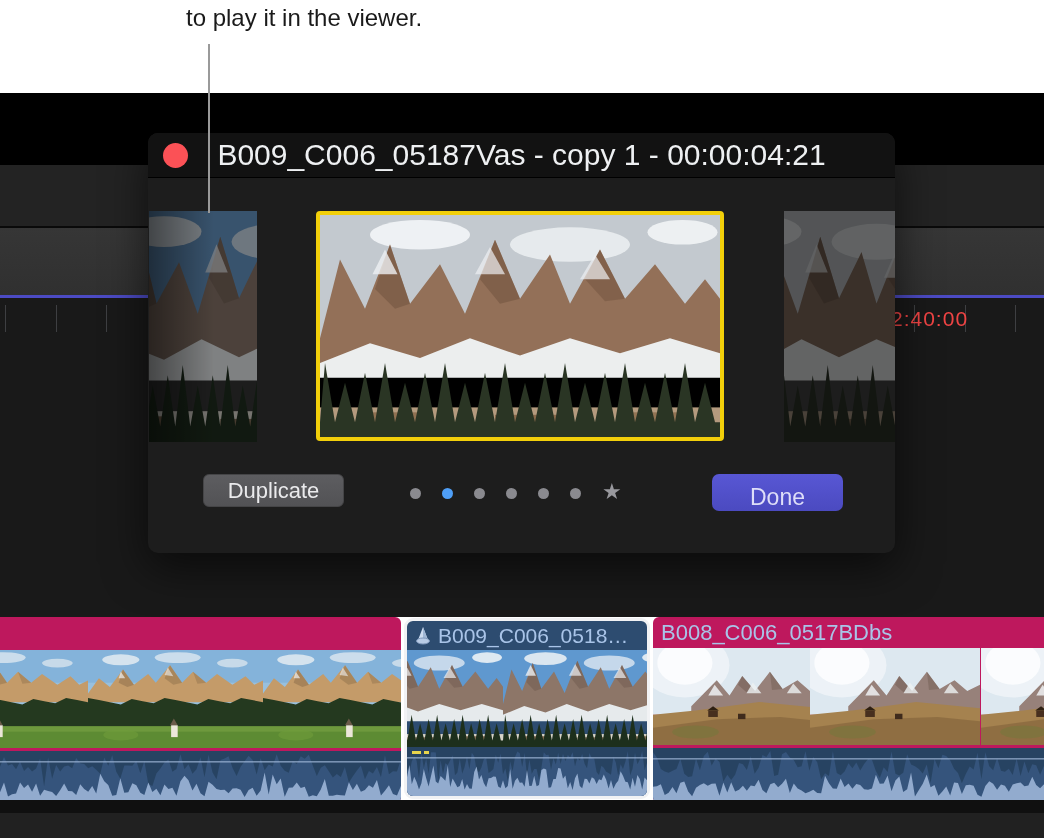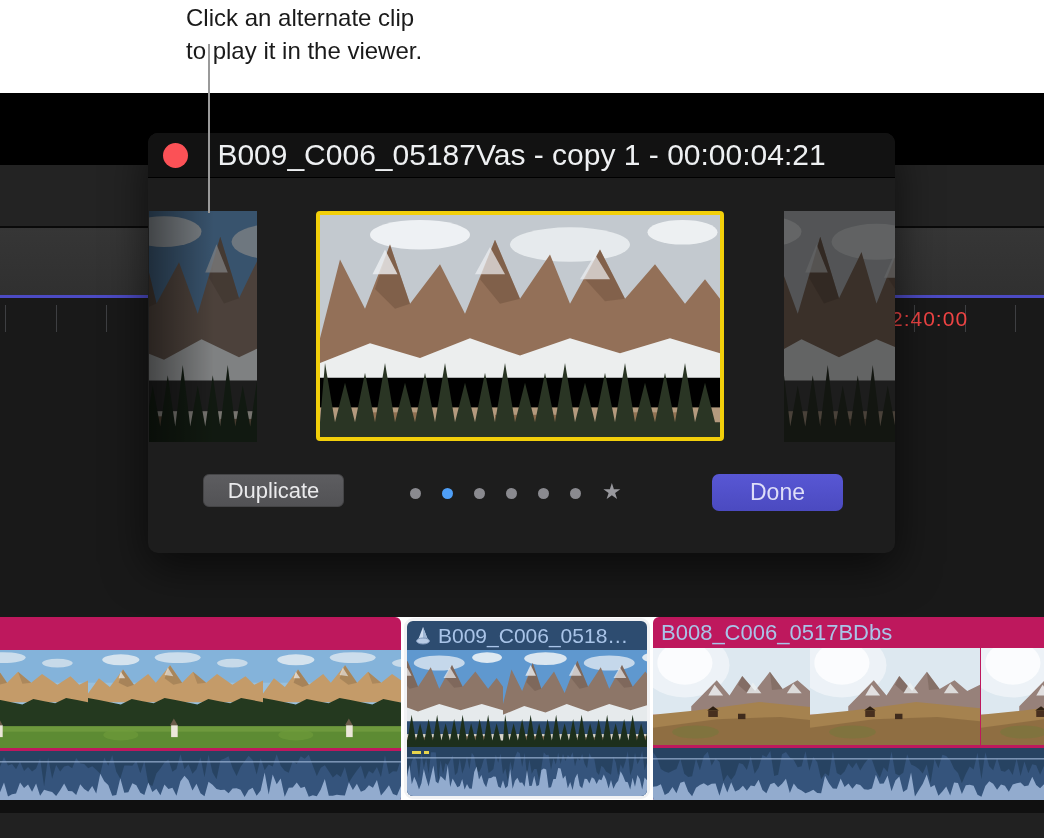--- a/index.html
+++ b/index.html
@@ -38,21 +38,21 @@
 
   #pick-thumb{left:168px;top:78px;width:400px;height:222px;border:4px solid #f2cf0a;
               border-radius:4px;overflow:hidden;background:#000;}
   #pick-thumb .scene{position:absolute;inset:0;}
 
   #duplicate-btn{left:55px;top:341px;width:141px;height:33px;border-radius:6px;
       background:linear-gradient(#5d5d60,#525255);color:#eaeaec;font-size:22px;
       display:flex;align-items:center;justify-content:center;border:1px solid #454547;box-sizing:border-box;}
   #done-btn{left:564px;top:341px;width:131px;height:37px;border-radius:7px;
       background:linear-gradient(#5857d4,#4b4ac0);color:#dedef8;font-size:23px;
-      display:flex;align-items:center;justify-content:center;}
+      display:flex;align-items:flex-end;justify-content:center;}
   #pager{left:262px;top:348px;width:220px;height:24px;display:flex;align-items:center;gap:21px;}
   .pager-dot{width:11px;height:11px;border-radius:50%;background:#8a8a8f;flex:0 0 auto;}
   .pager-dot.active{background:#4f9ff7;}
   #pager-star{color:#98989d;font-size:22px;line-height:22px;flex:0 0 auto;transform:translateY(-1px);}
 
   
   .clip{top:617px;height:186px;background:#be185d;overflow:hidden;}
   #clip-left{left:0;width:401px;border-radius:0 6px 6px 0;}
   #clip-right{left:653px;width:391px;border-radius:6px 0 0 6px;}
   #clip-mid{left:404px;top:618px;width:246px;height:181px;border:3px solid #f1f2f4;
@@ -110,21 +110,20 @@
       <div class="tick" style="left: 762.5px;"></div>
       <div class="tick" style="left: 813px;"></div>
       <div class="tick" style="left: 863.5px;"></div>
       <div class="tick" style="left: 914px;"></div>
       <div class="tick" style="left: 964.5px;"></div>
       <div class="tick" style="left: 1015px;"></div>
     </div>
   <div class="abs" id="ruler-label">2:40:00</div>
 
   <div class="abs" id="callout">
-    <div>Click an alternate clip</div>
     <div>to play it in the viewer.</div>
   </div>
   <div class="abs" id="callout-line"></div>
 
   <div class="abs clip" id="clip-left">
     <div class="clip-header"></div>
     <div class="thumb-row">
       <div class="thumb" style="width:88px">
           <div class="scene" style="width:175px;left:-87px">
             <svg viewBox="0 0 160 90" preserveAspectRatio="none">

